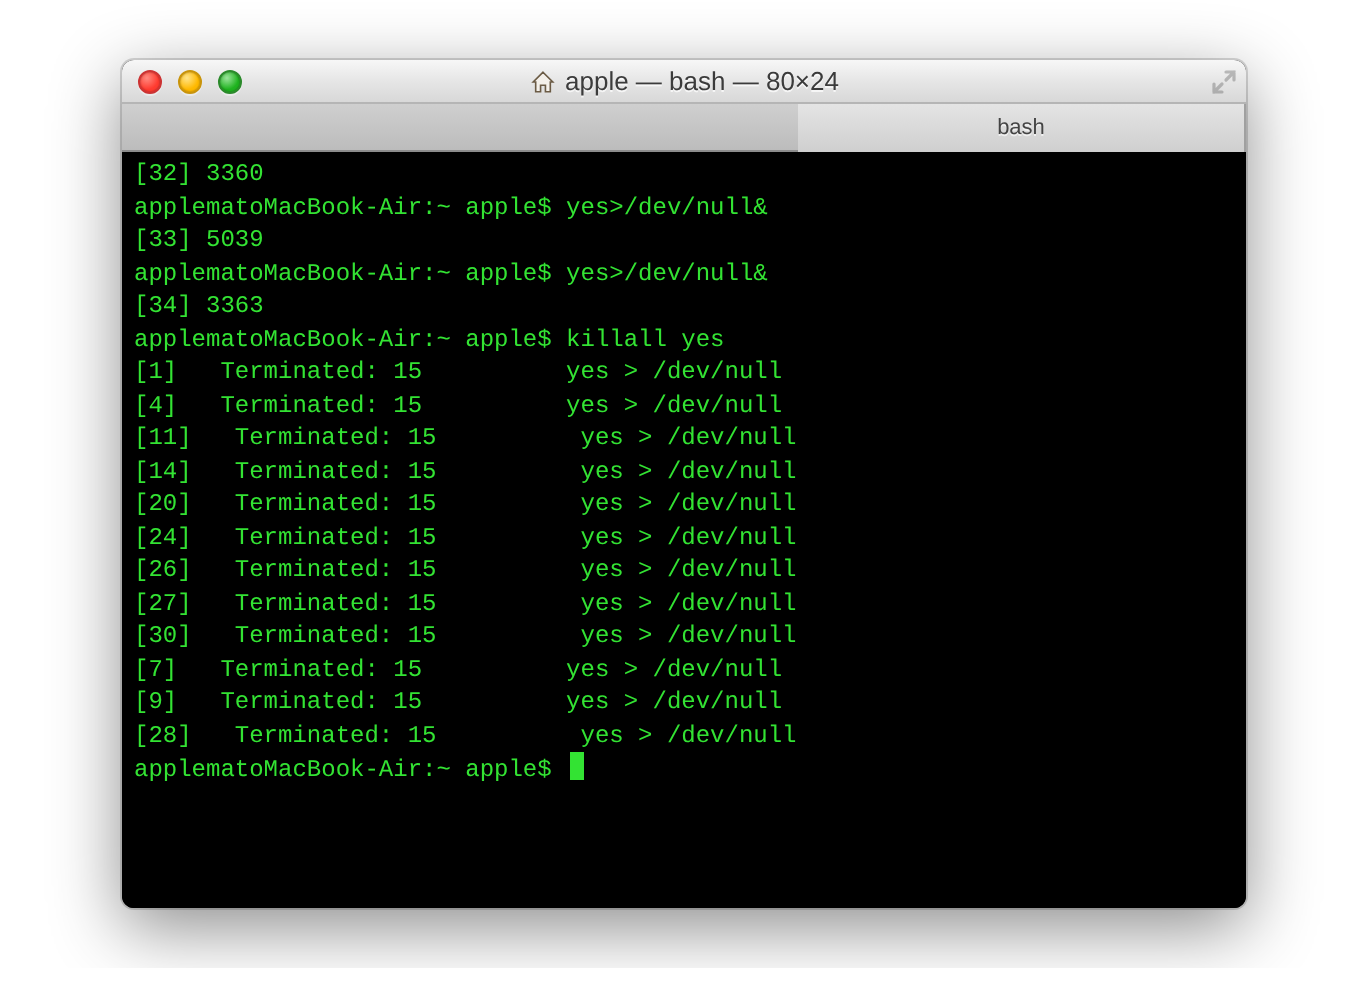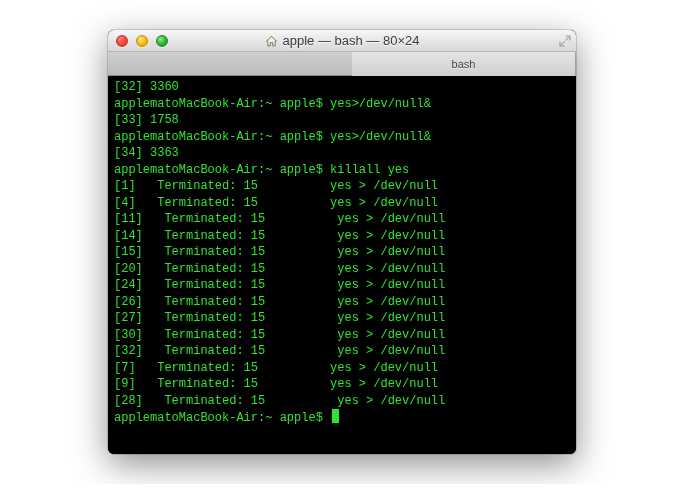--- a/index.html
+++ b/index.html
@@ -5,21 +5,21 @@
     * { margin: 0; padding: 0; box-sizing: border-box; }
     body {
       font-family: "Lucida Grande", "Helvetica Neue", Arial, sans-serif;
       background: #fff;
       display: flex;
       justify-content: center;
       align-items: flex-start;
       padding: 30px;
     }
     .window {
-      width: 468px;
+      width: 562px;
       background: #000;
       border-radius: 6px;
       box-shadow: 0 10px 35px rgba(0,0,0,0.45), 0 0 0 1px rgba(0,0,0,0.15);
       overflow: hidden;
     }
     .titlebar {
       height: 22px;
       background: linear-gradient(to bottom, #f7f7f7 0%, #e6e6e6 50%, #d8d8d8 100%);
       border-bottom: 1px solid #b5b5b5;
       display: flex;
@@ -134,34 +134,32 @@
 
   <div class="tabbar">
     <div class="tab">
       <span>bash</span>
     </div>
   </div>
 
   <div class="terminal">
     <div class="line">[32] 3360</div>
     <div class="line">applematoMacBook-Air:~ apple$ yes&gt;/dev/null&amp;</div>
-    <div class="line">[33] 1758</div>
+    <div class="line">[33] 5039</div>
     <div class="line">applematoMacBook-Air:~ apple$ yes&gt;/dev/null&amp;</div>
     <div class="line">[34] 3363</div>
     <div class="line">applematoMacBook-Air:~ apple$ killall yes</div>
     <div class="line">[1]   Terminated: 15          yes &gt; /dev/null</div>
     <div class="line">[4]   Terminated: 15          yes &gt; /dev/null</div>
     <div class="line">[11]   Terminated: 15          yes &gt; /dev/null</div>
     <div class="line">[14]   Terminated: 15          yes &gt; /dev/null</div>
-    <div class="line">[15]   Terminated: 15          yes &gt; /dev/null</div>
     <div class="line">[20]   Terminated: 15          yes &gt; /dev/null</div>
     <div class="line">[24]   Terminated: 15          yes &gt; /dev/null</div>
     <div class="line">[26]   Terminated: 15          yes &gt; /dev/null</div>
     <div class="line">[27]   Terminated: 15          yes &gt; /dev/null</div>
     <div class="line">[30]   Terminated: 15          yes &gt; /dev/null</div>
-    <div class="line">[32]   Terminated: 15          yes &gt; /dev/null</div>
     <div class="line">[7]   Terminated: 15          yes &gt; /dev/null</div>
     <div class="line">[9]   Terminated: 15          yes &gt; /dev/null</div>
     <div class="line">[28]   Terminated: 15          yes &gt; /dev/null</div>
     <div class="line"><span>applematoMacBook-Air:~ apple$ </span><span class="cursor"></span></div>
   </div>
 
 </div>
 
 </body></html>

